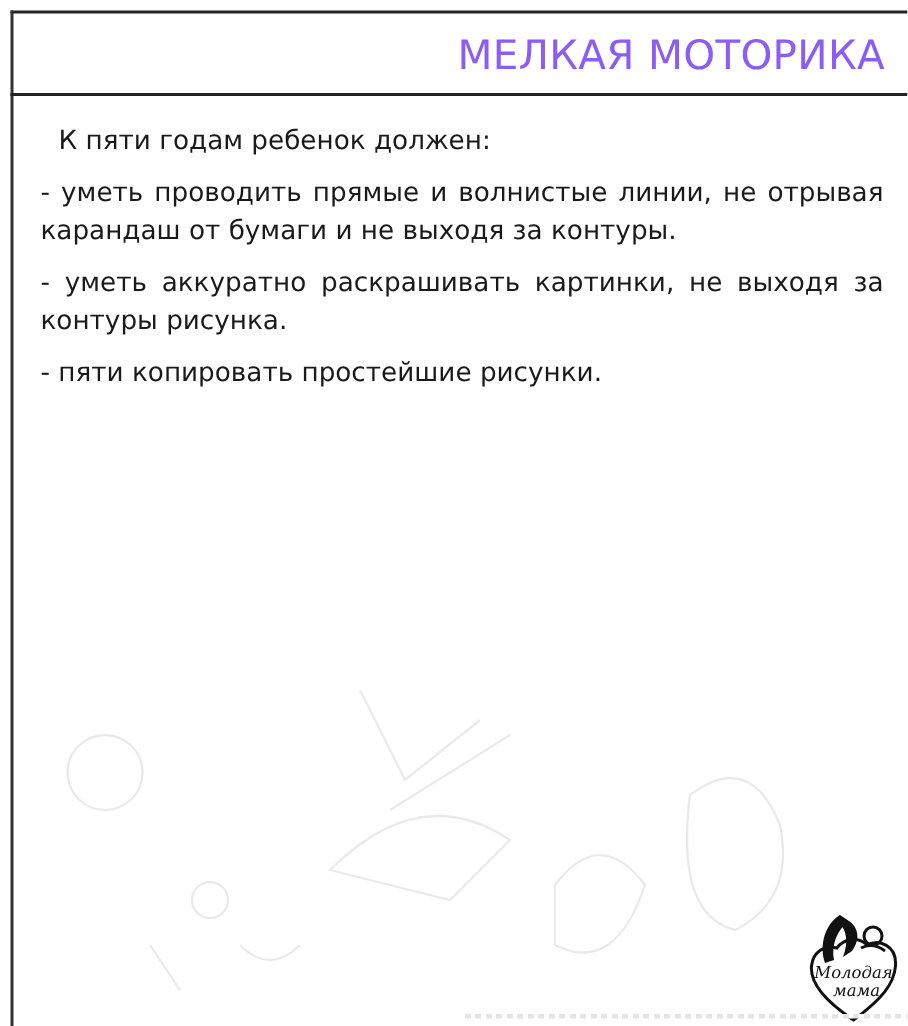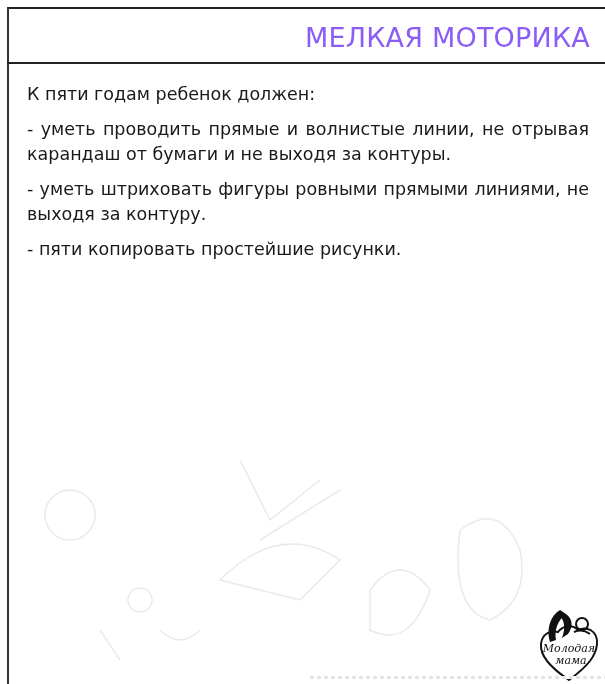--- a/index.html
+++ b/index.html
@@ -11,40 +11,40 @@
     .frame-left { position: absolute; left: 7px; top: 7px; width: 2px; height: 677px; background: #333; }
     .header-rule { position: absolute; left: 7px; top: 62px; width: 598px; height: 2px; background: #222; }
     .title {
       position: absolute; right: 15px; top: 22px; font-size: 27px; color: #8b5cf6;
       font-family: "DejaVu Sans", sans-serif; letter-spacing: 0.2px; white-space: nowrap;
     }
     .content {
       position: absolute; left: 27px; top: 82px; width: 562px;
       font-size: 17.5px; line-height: 25px; color: #1a1a1a;
     }
-    .intro { margin: 0 0 10px 0; }
+    .intro { margin: 0 0 10px 12px; }
     .item { margin: 0 0 10px 0; text-align: justify; }
     .logo { position: absolute; left: 538px; top: 608px; width: 62px; height: 74px; }
     .bottom-strip { position: absolute; left: 310px; top: 676px; width: 295px; height: 3px;
       background: repeating-linear-gradient(90deg, #e4e4e4 0 4px, #fff 4px 7px); }
     .sketch { position: absolute; opacity: 0.12; }
   </style>
 </head>
 <body>
 
 <div class="frame-top"></div>
 <div class="frame-left"></div>
 <div class="header-rule"></div>
 
 <div class="title">МЕЛКАЯ МОТОРИКА</div>
 
 <div class="content">
   <p class="intro">К пяти годам ребенок должен:</p>
   <p class="item">- уметь проводить прямые и волнистые линии, не отрывая карандаш от бумаги и не выходя за контуры.</p>
-  <p class="item">- уметь штриховать фигуры ровными прямыми линиями, не выходя за контуру.</p>
+  <p class="item">- уметь аккуратно раскрашивать картинки, не выходя за контуры рисунка.</p>
   <p class="item">- пяти копировать простейшие рисунки.</p>
 </div>
 
 <svg class="sketch" style="left:40px;top:460px;width:560px;height:210px" viewBox="0 0 560 210">
   <g fill="none" stroke="#555" stroke-width="1.5">
     <circle cx="30" cy="55" r="25"></circle>
     <path d="M200 0 L230 60 L280 20 M220 80 L300 30"></path>
     <path d="M180 120 Q240 60 300 100 L260 140 Z"></path>
     <circle cx="100" cy="140" r="12"></circle>
     <path d="M60 170 L80 200 M120 170 q20 20 40 0"></path>

